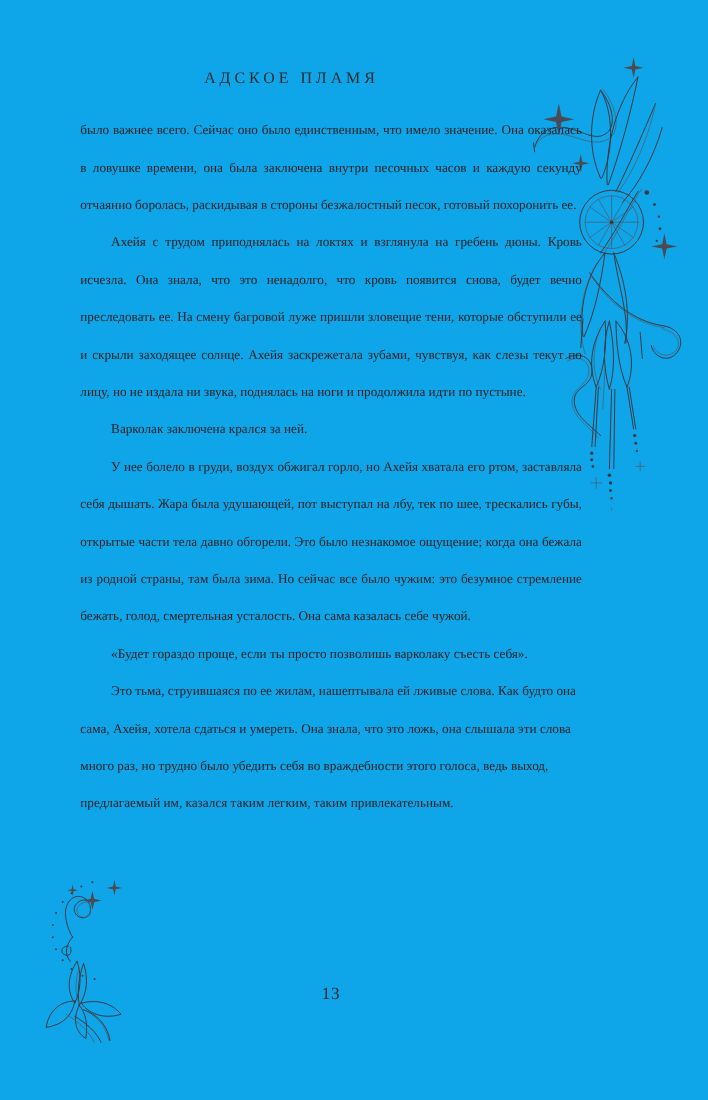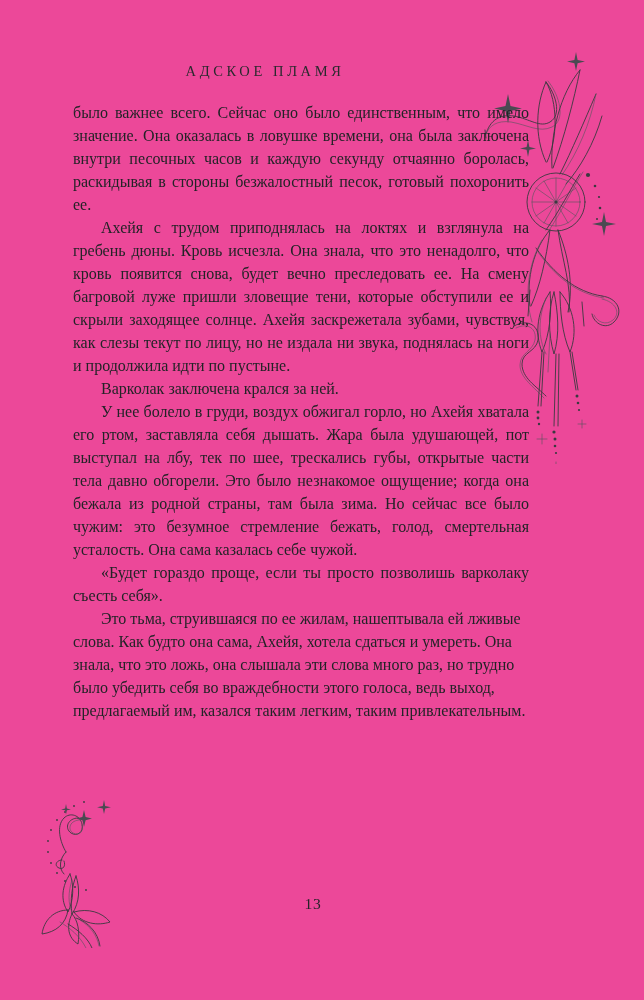--- a/index.html
+++ b/index.html
@@ -7,21 +7,21 @@
     padding: 0;
     background: #ffffff;
   }
   body {
     font-family: "Liberation Serif", "DejaVu Serif", serif;
   }
   .page {
     position: relative;
     width: 644px;
     height: 1000px;
-    background: #ec4899;
+    background: #0ea5e9;
     overflow: hidden;
     box-sizing: border-box;
   }
 
   
   .running-head {
     position: absolute;
     left: 73px;
     top: 63px;
     width: 384px;
@@ -33,22 +33,22 @@
     text-transform: uppercase;
     white-space: nowrap;
   }
 
   
   .text-column {
     position: absolute;
     left: 73px;
     top: 101px;
     width: 456px;
-    font-size: 16px;
-    line-height: 23px;
+    font-size: 12px;
+    line-height: 34px;
     color: #232327;
     text-align: justify;
     text-justify: inter-word;
     hyphens: manual;
   }
   .para {
     margin: 0;
     text-indent: 28px;
     text-align: justify;
   }
@@ -65,21 +65,20 @@
   
   .folio {
     position: absolute;
     left: 73px;
     top: 895px;
     width: 456px;
     text-align: center;
     font-size: 15.6px;
     color: #232327;
     letter-spacing: 0.6px;
-    margin-left: 12px;
   }
 
   
   .ornament {
     position: absolute;
     pointer-events: none;
   }
   .ornament-right {
     right: 0px;
     top: 34px;

